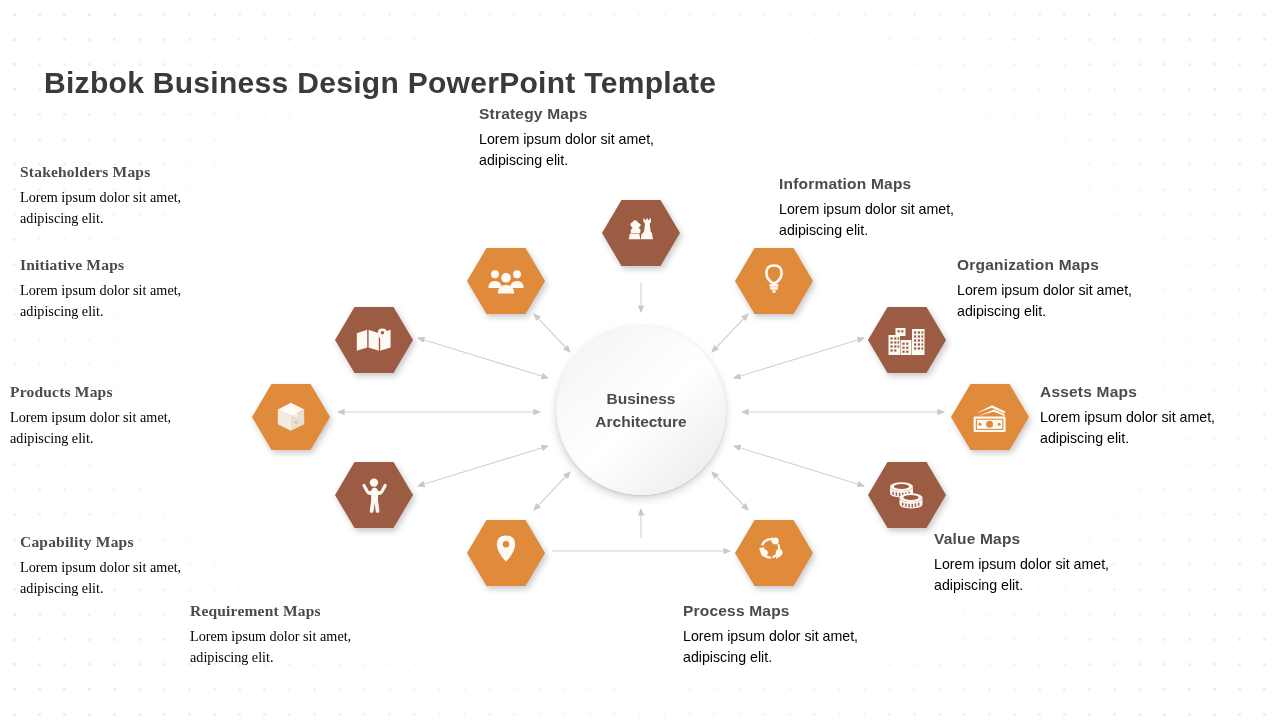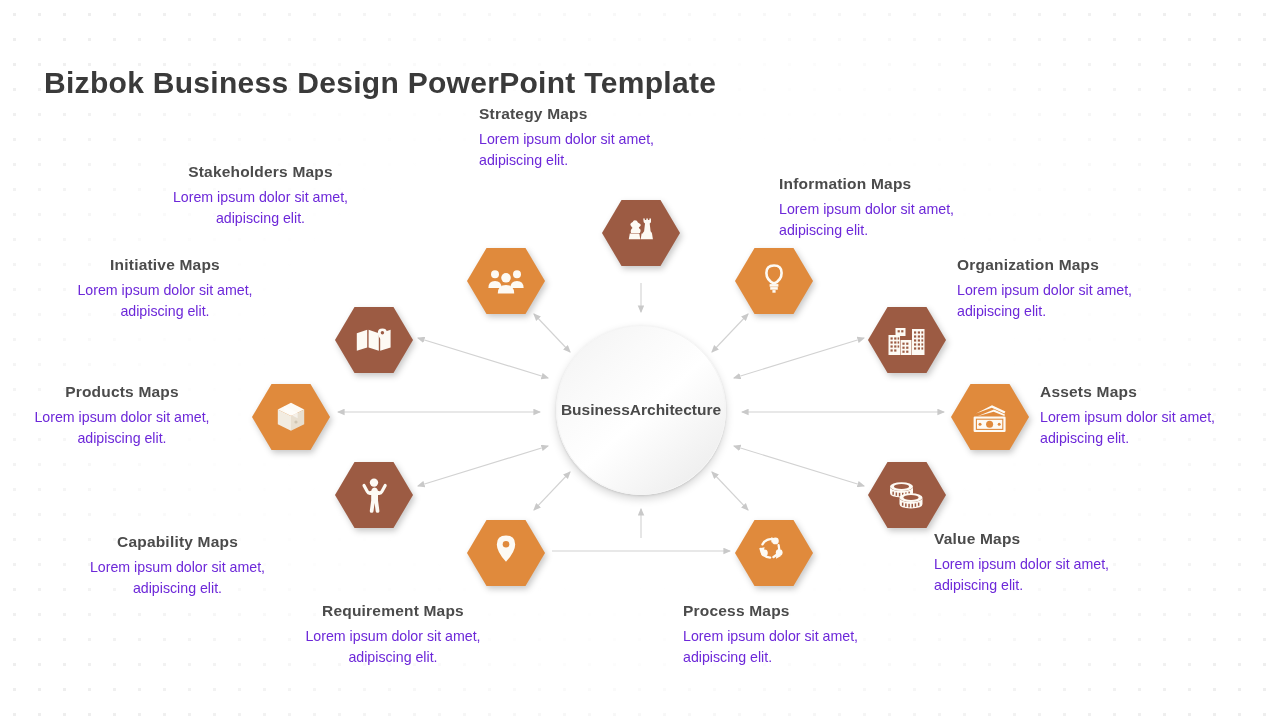--- a/index.html
+++ b/index.html
@@ -65,21 +65,21 @@
     position: absolute;
     left: 556px;
     top: 325px;
     width: 170px;
     height: 170px;
     border-radius: 50%;
     background: linear-gradient(138deg, #f2f2f2 0%, #fafafa 30%, #ffffff 52%, #e9e9e9 100%);
     box-shadow: 0 4px 9px rgba(0,0,0,0.17), 0 1px 2px rgba(0,0,0,0.10);
     border: 1px solid #f4f4f4;
     display: flex;
-    flex-direction: row;
+    flex-direction: column;
     align-items: center;
     justify-content: center;
   }
   #center-hub .hub-line {
     font-size: 15.5px;
     font-weight: bold;
     color: #4a4a4a;
     line-height: 1.5;
     text-align: center;
   }
@@ -98,25 +98,25 @@
   .node-title {
     font-size: 15.5px;
     font-weight: bold;
     color: #4b4b4b;
     white-space: nowrap;
     margin-bottom: 6px;
     letter-spacing: 0.2px;
   }
   .node-desc {
     font-size: 14.2px;
-    color: #6d28d9;
+    color: #000000;
     line-height: 1.48;
     white-space: nowrap;
   }
-  .ta-right { text-align: center; }
+  .ta-right { text-align: left; font-family: Liberation Serif, serif; }
   .ta-left  { text-align: left;  }
   .ta-center{ text-align: left;}
 </style>
 </head>
 <body>
 
 <div id="dots-bg"></div>
 <div id="dots-mask"></div>
 
 <div id="page-title">Bizbok Business Design PowerPoint Template</div>

